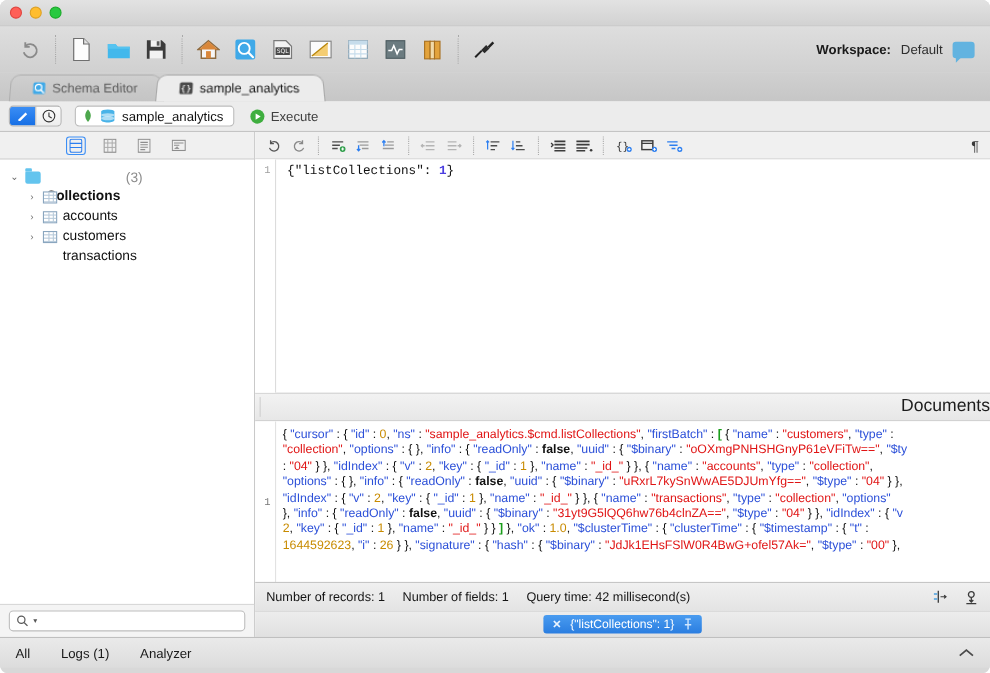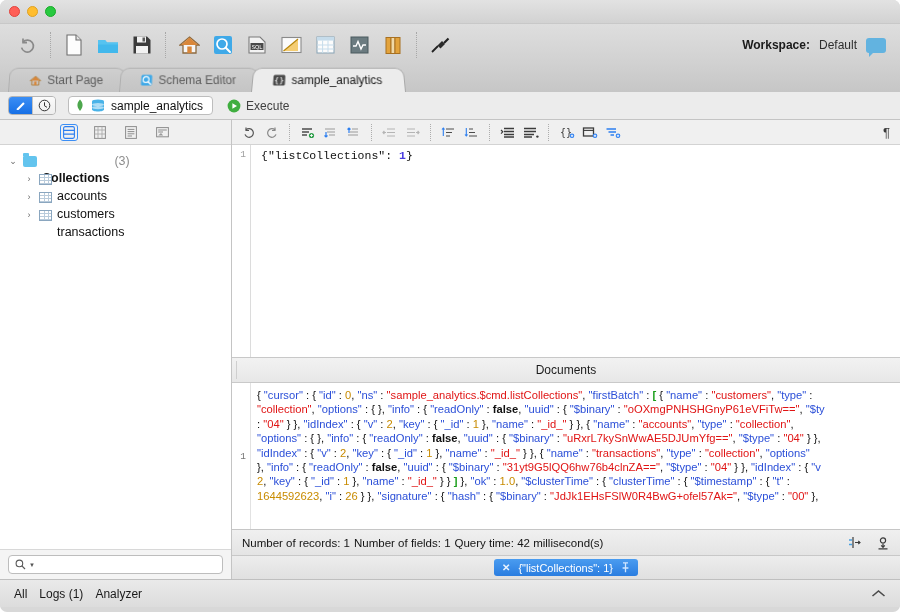--- a/index.html
+++ b/index.html
@@ -237,22 +237,22 @@
     flex:1; padding: 4px 0 0 10px;
     font-family:"Liberation Mono", monospace; font-size:11.5px;
     color:#111; white-space: pre;
   }
   .c-str { color:#111; }
   .c-num { color:#4a3de0; font-weight:bold; }
 
   .docs-header {
     height: 25px; background: linear-gradient(#f2f2f2,#e7e7e7);
     border-bottom: 1px solid #c9c9c9;
-    display:flex; align-items:center; justify-content:center;
-    font-size:12px; color:#1c1c1c;
+    display:flex; align-items:center; justify-content:flex-end;
+    font-size:16px; color:#1c1c1c;
     position: relative;
   }
   .docs-header:before {
     content:''; position:absolute; left:4px; top:3px; bottom:3px; width:1px;
     background:#cfcfcf;
   }
 
   .results {
     flex: 1; background:#fff; display:flex; overflow:hidden;
     position: relative;
@@ -273,21 +273,21 @@
   .js { color:#e01414; }   
   .jn { color:#c88b00; }   
   .jb { color:#111; font-weight:bold; } 
   .jp { color:#111; }      
   .jbr{ color:#1a9e1a; font-weight:bold; } 
 
   .statusbar {
     height: 26px; background: linear-gradient(#f0f0f0,#e4e4e4);
     border-top: 1px solid #c6c6c6;
     display:flex; align-items:center; padding:0 10px;
-    font-size:11.5px; color:#141414; gap:4px;
+    font-size:11.5px; color:#141414; gap:16px;
     position: relative;
   }
   .sb-icons { position:absolute; right:10px; display:flex; gap:14px; align-items:center; }
 
   .runtabs {
     height: 24px; background: linear-gradient(#ededed,#e0e0e0);
     border-top: 1px solid #c8c8c8;
     display:flex; align-items:center; justify-content:center;
   }
   .runtab {
@@ -297,21 +297,21 @@
     border-radius:3px; padding:2px 8px; height:17px;
   }
   .runtab .x {
     font-size:10px; font-weight:bold; color:#eaf4ff;
   }
 
   .bottombar {
     height: 28px; background: linear-gradient(#eaeaea,#dcdcdc);
     border-top: 1px solid #bfbfbf;
     display:flex; align-items:center; padding-left: 14px;
-    gap: 12px; font-size: 12px; color:#1a1a1a;
+    gap: 28px; font-size: 12px; color:#1a1a1a;
     position: relative;
     text-align: right;
   }
   .chev-up {
     position:absolute; right: 14px;
     font-size: 13px; color:#4b4b4b;
   }
 
   
   svg { display:block; }
@@ -453,30 +453,20 @@
     </div>
 
     <div class="tb-right">
       <span class="ws-label">Workspace:</span>
       <span class="ws-value">Default</span>
       <span class="chat-bubble"></span>
     </div>
   </div>
 
   <div class="tabbar">
-    <div class="tab">
-      <span>
-        <svg width="12" height="11" viewBox="0 0 12 11">
-          <path d="M6 1 L11.3 5.5 H9.6 V10 H2.4 V5.5 H0.7 Z" fill="none" stroke="#b08040" stroke-width="1"></path>
-          <path d="M6 1.2 L10.6 5.4 H1.4 Z" fill="#d9873a"></path>
-          <rect x="4.7" y="6.4" width="2.6" height="3.6" fill="#d9873a"></rect>
-        </svg>
-      </span>
-      <span class="tab-label">Start Page</span>
-    </div>
     <div class="tab">
       <span>
         <svg width="12" height="12" viewBox="0 0 12 12">
           <rect x="0.5" y="0.5" width="11" height="11" rx="1.5" fill="#3fa9e8"></rect>
           <circle cx="5.4" cy="5.4" r="3" fill="none" stroke="#fff" stroke-width="1.1"></circle>
           <path d="M7.7 7.7 L10.2 10.2" stroke="#fff" stroke-width="1.3" stroke-linecap="round"></path>
         </svg>
       </span>
       <span class="tab-label">Schema Editor</span>
     </div>

